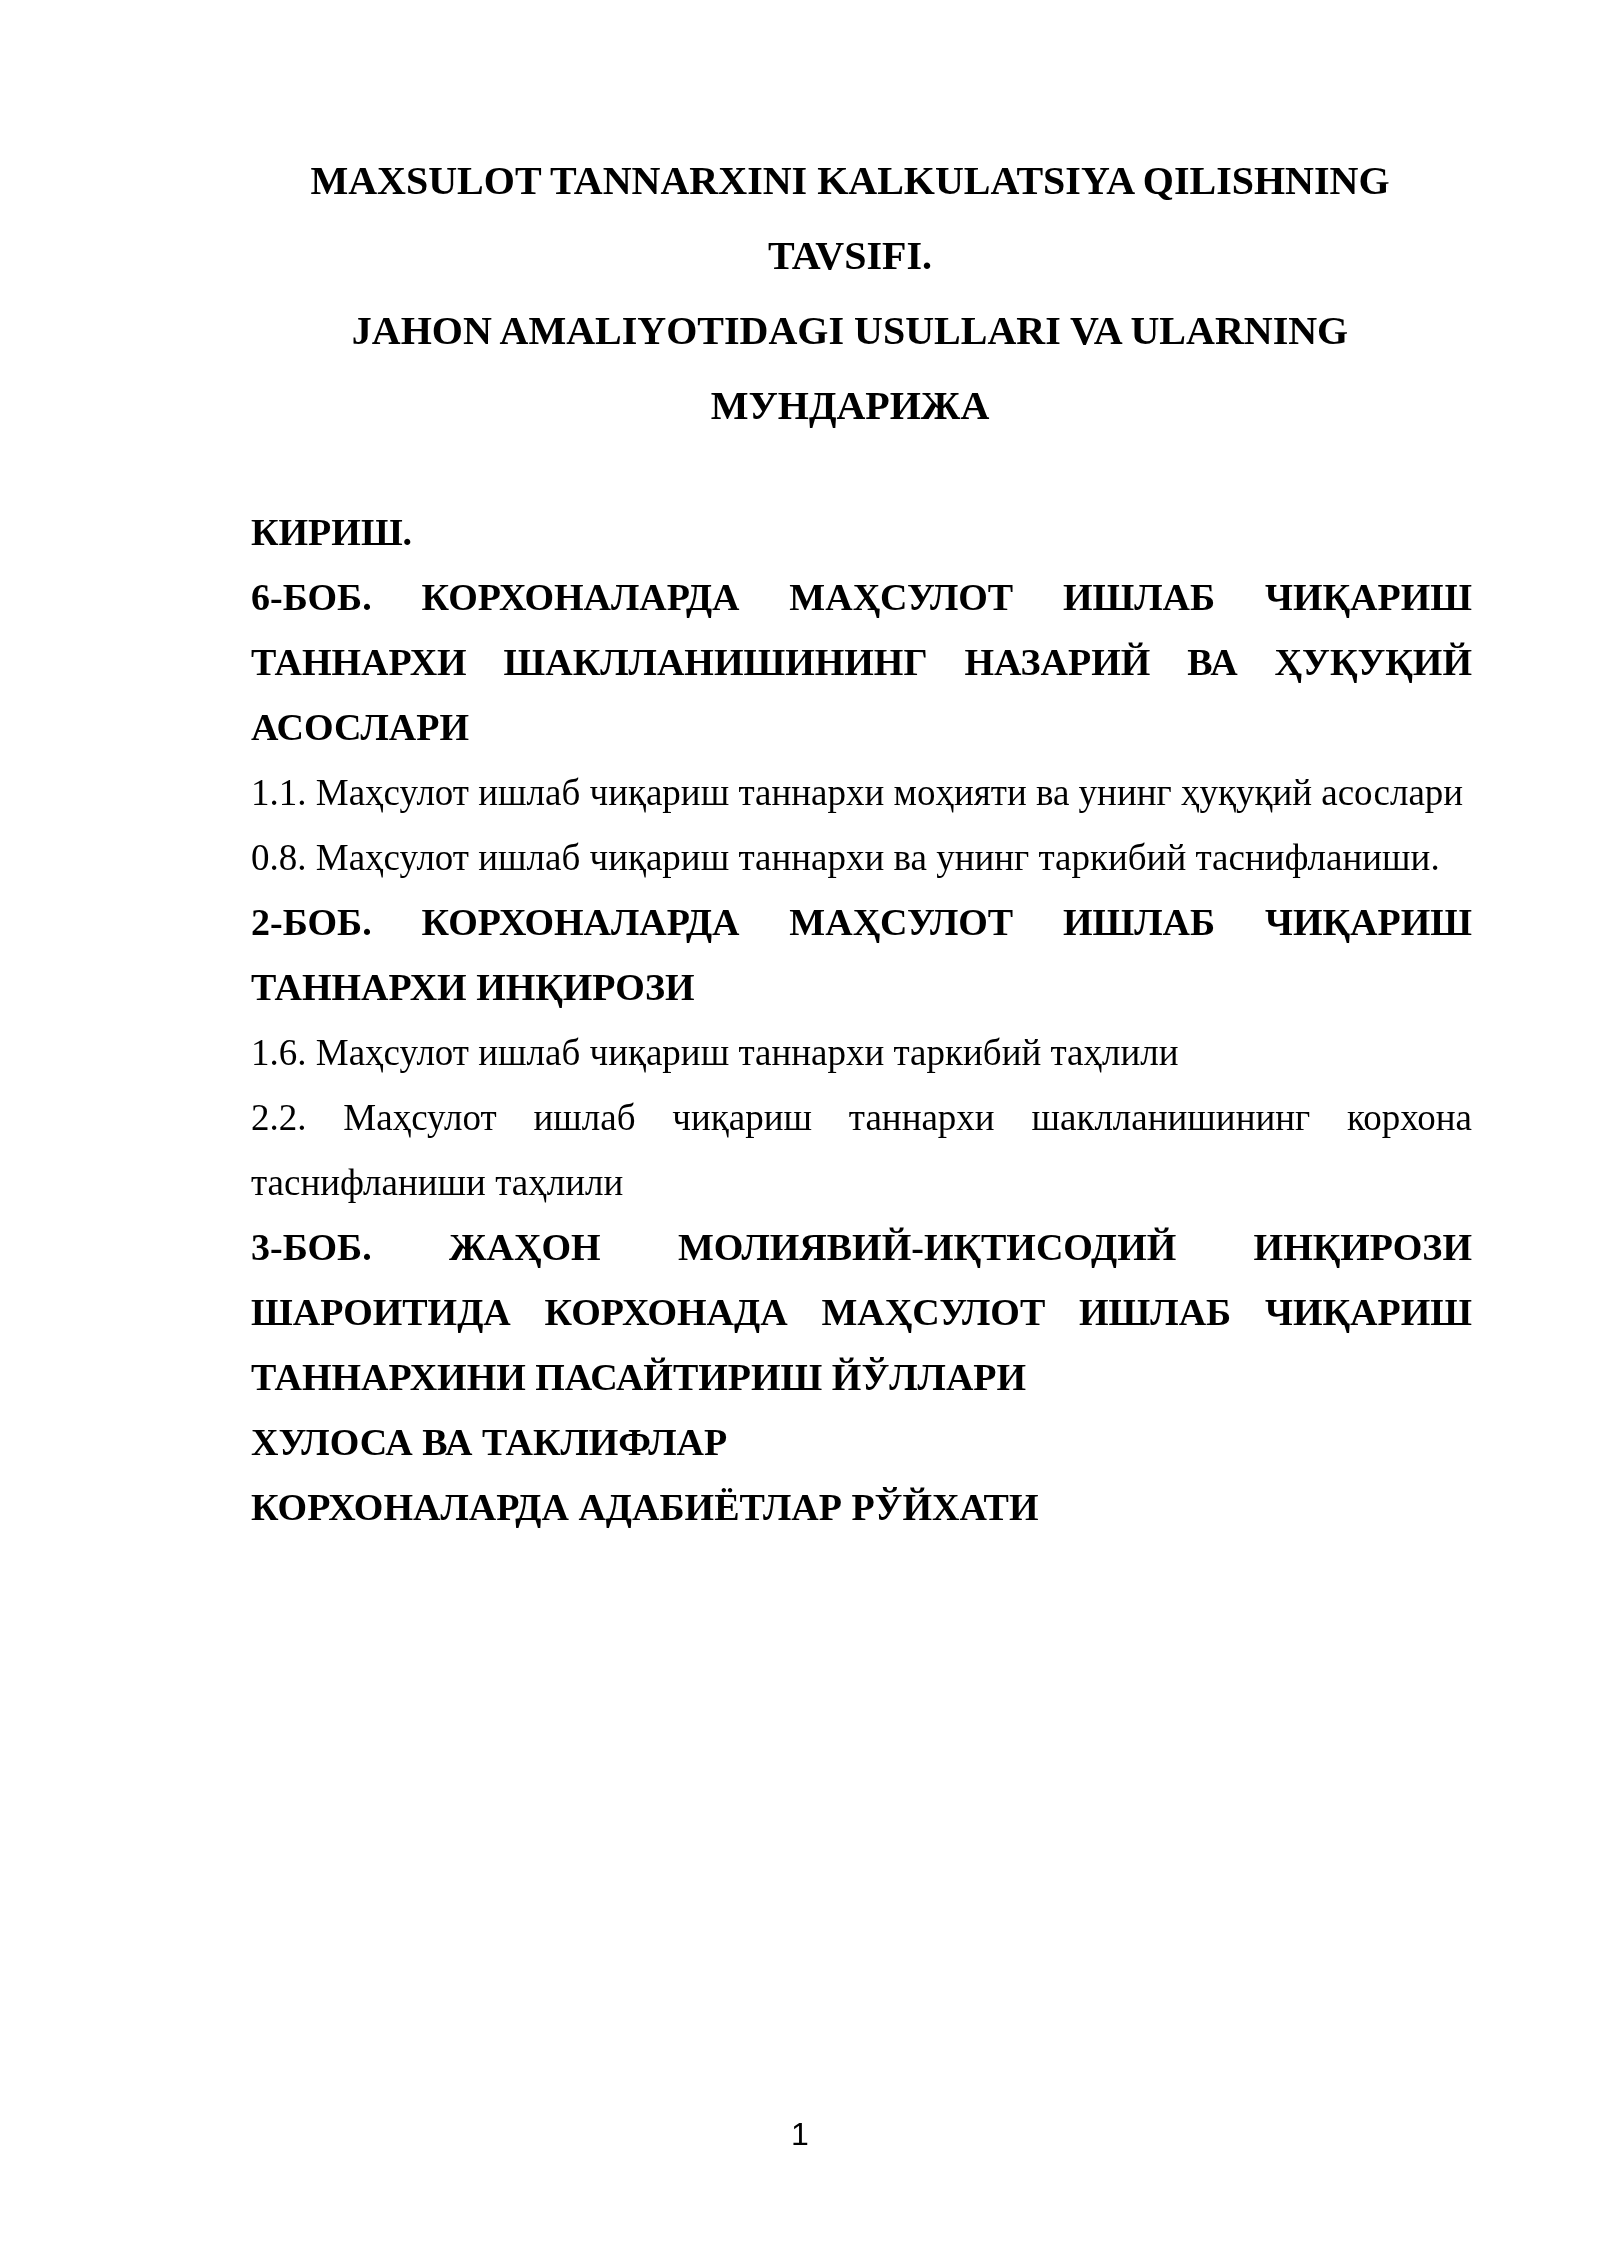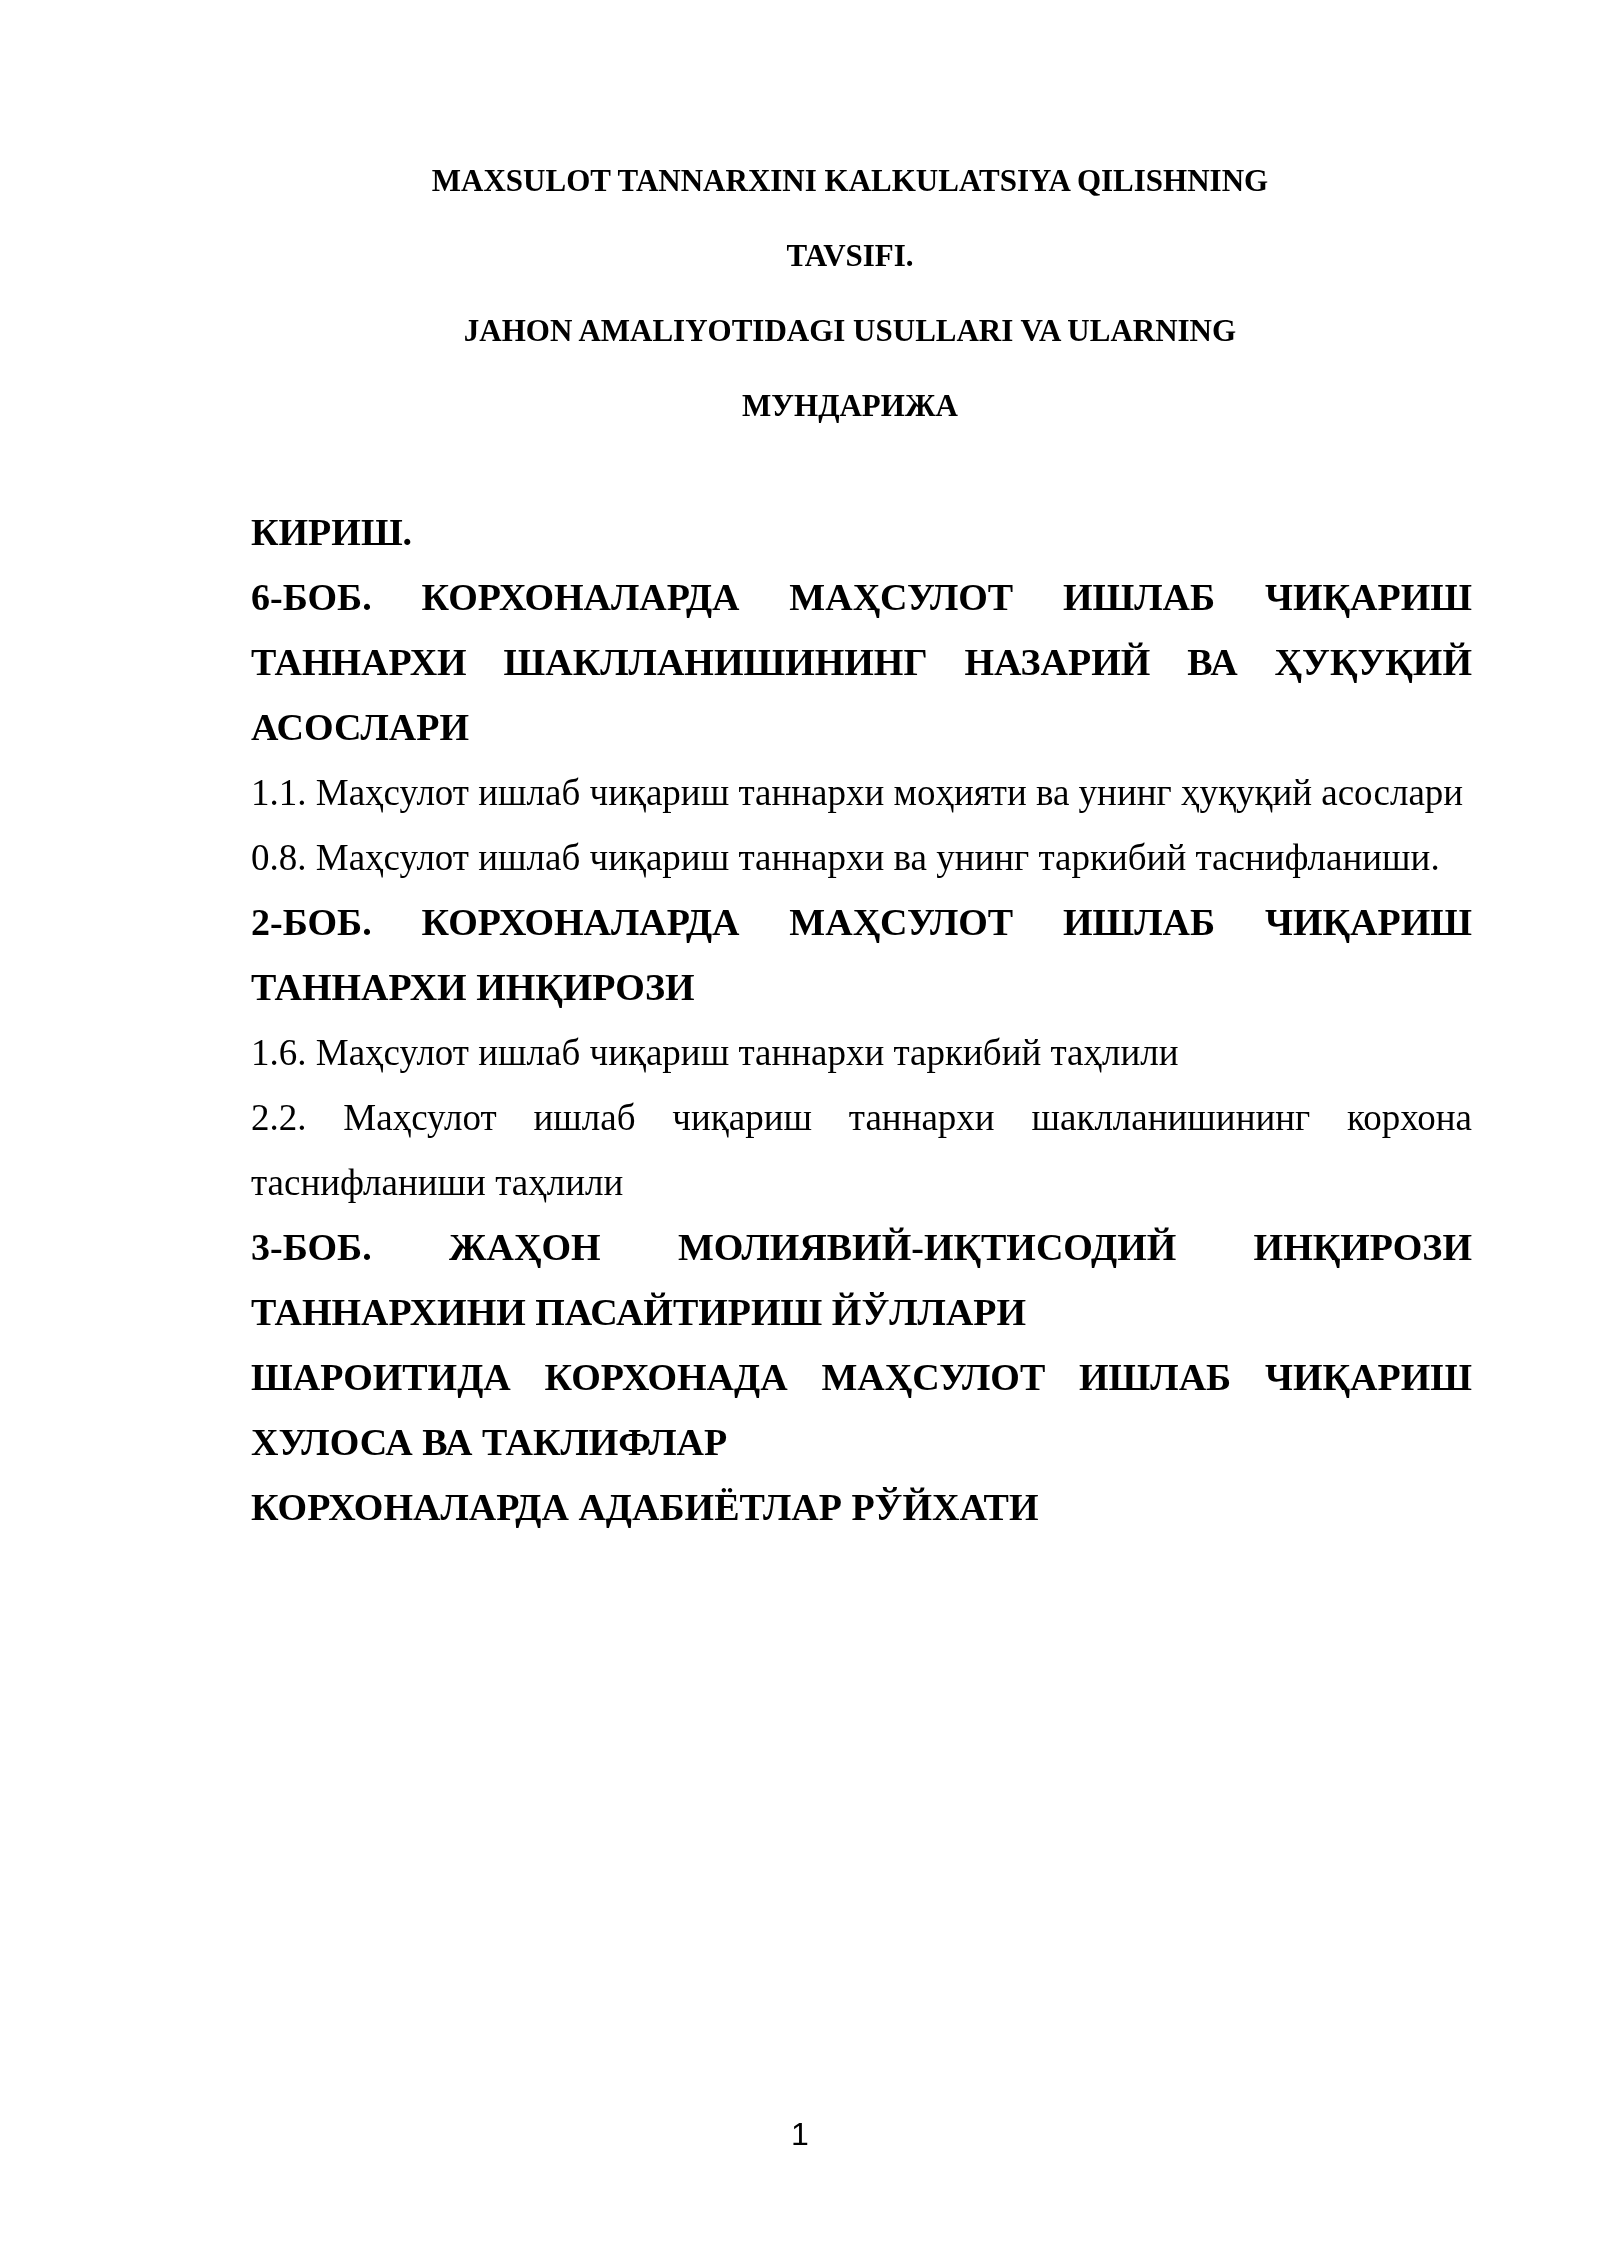--- a/index.html
+++ b/index.html
@@ -19,21 +19,21 @@
   .content {
     position: absolute;
     left: 228px;
     top: 0;
     width: 1244px;
   }
   .title-block {
     margin-top: 143px;
     text-align: center;
     font-weight: 700;
-    font-size: 31px;
+    font-size: 40px;
     line-height: 75px;
   }
   .title-line, .contents-heading {
     height: 75px;
     overflow: hidden;
   }
   .toc {
     margin-top: 57px;
     font-size: 37px;
     line-height: 65px;
@@ -84,22 +84,22 @@
       <div class="toc-line bold justify">ТАННАРХИ ШАКЛЛАНИШИНИНГ НАЗАРИЙ ВА ҲУҚУҚИЙ</div>
       <div class="toc-line bold">АСОСЛАРИ</div>
       <div class="toc-line">1.1. Маҳсулот ишлаб чиқариш таннархи моҳияти ва унинг ҳуқуқий асослари</div>
       <div class="toc-line">0.8. Маҳсулот ишлаб чиқариш таннархи ва унинг таркибий  таснифланиши.</div>
       <div class="toc-line bold justify">2-БОБ. КОРХОНАЛАРДА МАҲСУЛОТ ИШЛАБ ЧИҚАРИШ</div>
       <div class="toc-line bold">ТАННАРХИ ИНҚИРОЗИ</div>
       <div class="toc-line">1.6. Маҳсулот ишлаб чиқариш таннархи таркибий таҳлили</div>
       <div class="toc-line justify">2.2. Маҳсулот ишлаб чиқариш таннархи шаклланишининг корхона фойдасига</div>
       <div class="toc-line">таснифланиши таҳлили</div>
       <div class="toc-line bold justify">3-БОБ. ЖАҲОН МОЛИЯВИЙ-ИҚТИСОДИЙ ИНҚИРОЗИ</div>
+      <div class="toc-line bold justify">ШАРОИТИДА КОРХОНАДА  МАҲСУЛОТ ИШЛАБ ЧИҚАРИШ</div>
       <div class="toc-line bold">ТАННАРХИНИ ПАСАЙТИРИШ ЙЎЛЛАРИ</div>
-      <div class="toc-line bold justify">ШАРОИТИДА КОРХОНАДА  МАҲСУЛОТ ИШЛАБ ЧИҚАРИШ</div>
       <div class="toc-line bold">ХУЛОСА ВА ТАКЛИФЛАР</div>
       <div class="toc-line bold">КОРХОНАЛАРДА АДАБИЁТЛАР РЎЙХАТИ</div>
     </div>
 
   </div>
 
   <div class="page-number">1</div>
 </div>
 
 </body></html>

